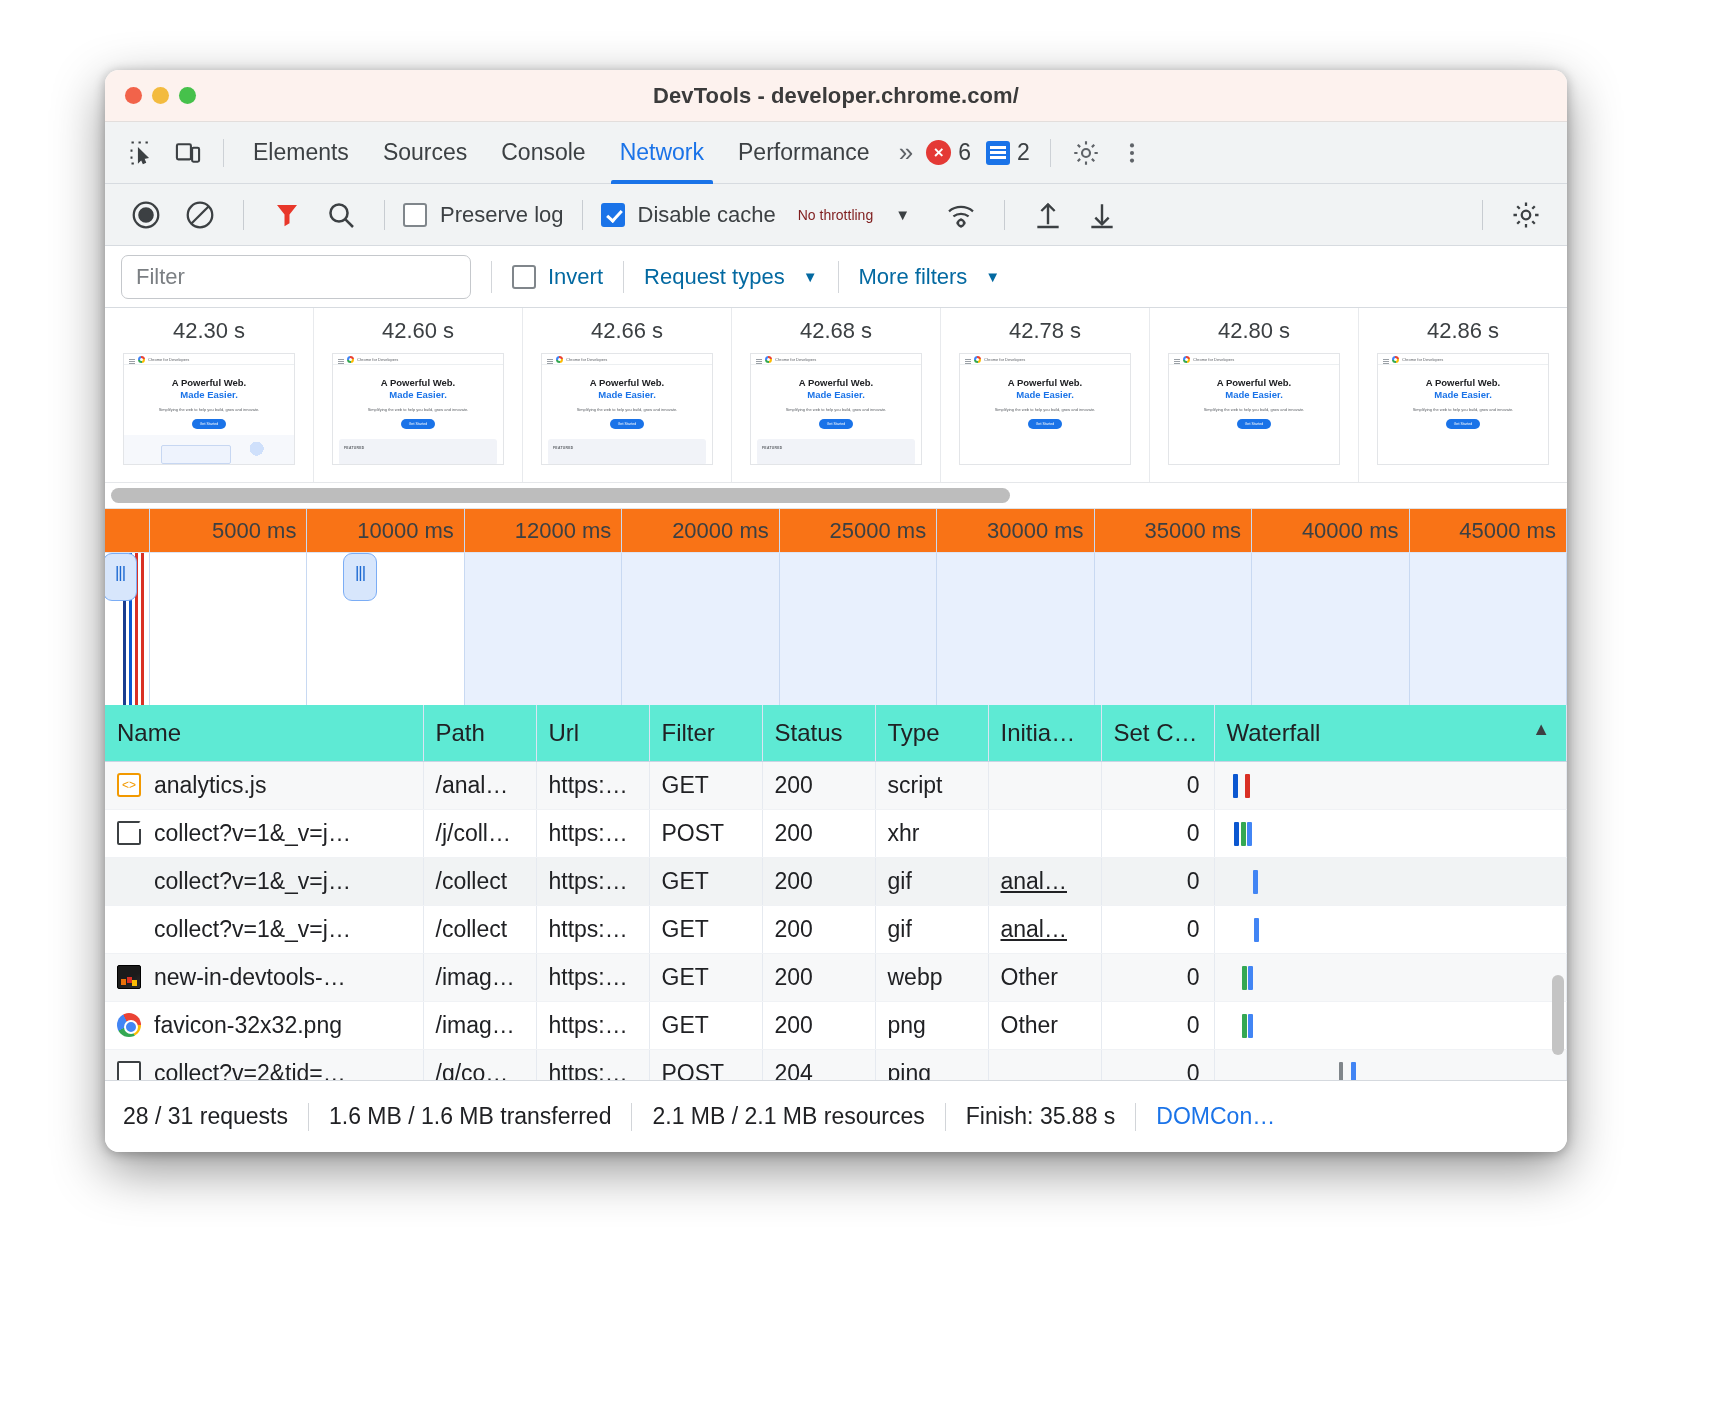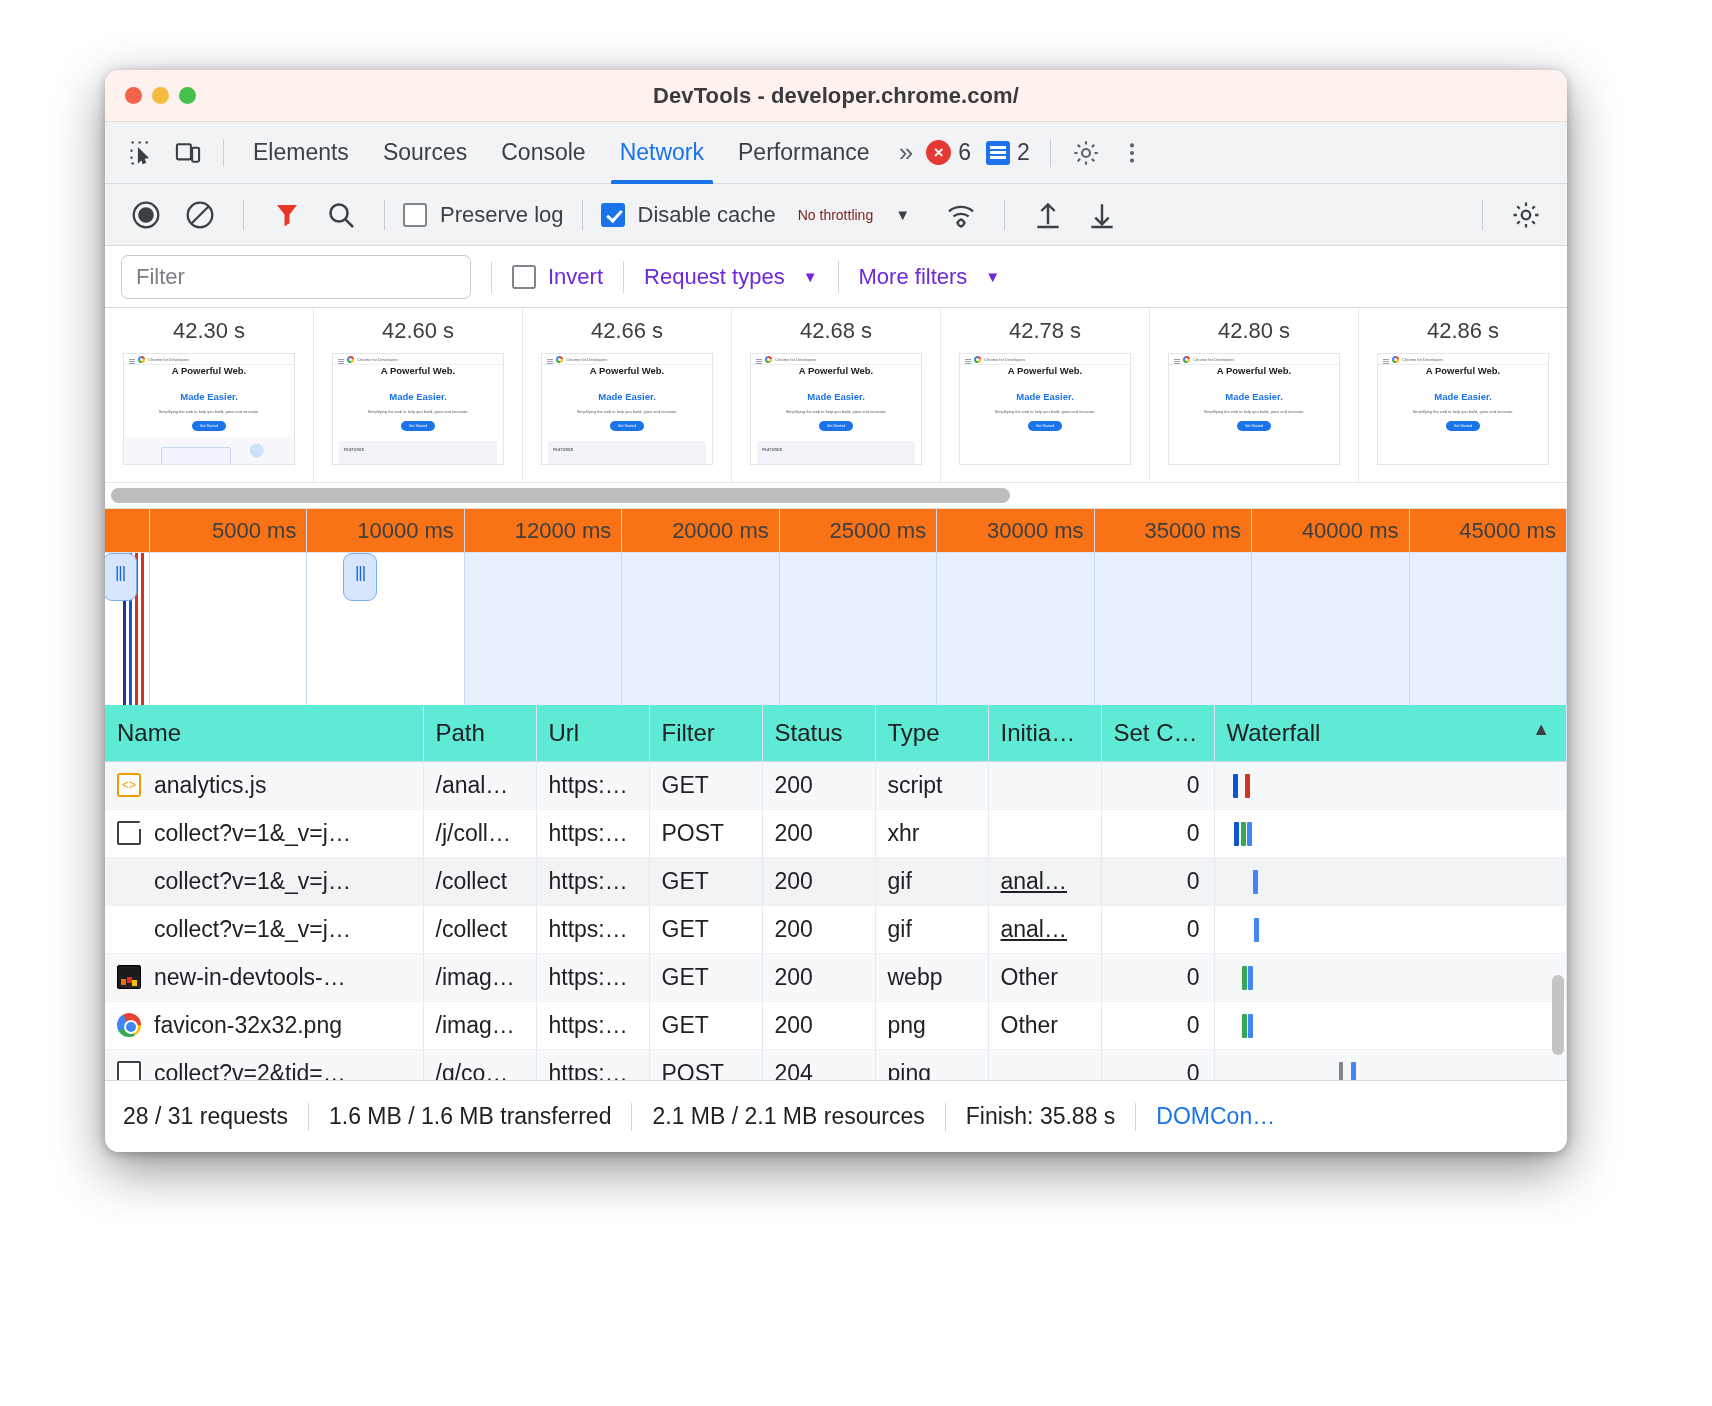--- a/index.html
+++ b/index.html
@@ -138,21 +138,21 @@
     width: 350px; height: 44px;
     border: 1px solid #c5c8cc; border-radius: 7px;
     background: #fff; font-size: 22px; color: #5f6368;
     padding: 0 14px; font-family: inherit; outline: none;
     margin-left: 6px;
   }
   .filter-input::placeholder { color: #7b7f83; }
   .fb-sep { width: 1px; height: 32px; background: #d3d6da; margin: 0 20px; }
   .fb-item {
     display: flex; align-items: center; gap: 12px;
-    font-size: 22px; color: #6d28d9; white-space: nowrap;
+    font-size: 22px; color: #0369a1; white-space: nowrap;
   }
   .fb-caret { font-size: 15px; margin-left: 6px; }
 
   
   .filmstrip {
     height: 175px; background: #fff; display: flex;
     border-bottom: 1px solid #e5e7ea; overflow: hidden;
   }
   .frame {
     width: 209px; flex: 0 0 209px;
@@ -176,22 +176,22 @@
   .th-logo {
     width: 7px; height: 7px; border-radius: 50%;
     background: conic-gradient(#ea4335 0 25%, #fbbc04 25% 50%, #34a853 50% 75%, #4285f4 75%);
     position: relative;
   }
   .th-logo::after {
     content:""; position:absolute; left:2px; top:2px;
     width:3px; height:3px; border-radius:50%; background:#fff;
   }
   .th-brand { font-size: 4px; color: #5f6368; }
-  .th-h1 { font-size: 9.5px; font-weight: bold; color: #202124; text-align:center; }
-  .th-h2 { font-size: 9.5px; font-weight: bold; color: #1a73e8; text-align:center; margin-top: 15px; }
+  .th-h1 { font-size: 9.5px; font-weight: bold; color: #202124; text-align:center; margin-top: 12px; }
+  .th-h2 { font-size: 9.5px; font-weight: bold; color: #1a73e8; text-align:center; margin-top: 1px; }
   .th-sub { font-size: 4px; color: #5f6368; text-align:center; margin-top: 7px; }
   .th-btn {
     width: 34px; height: 10px; border-radius: 5px; background:#1a73e8;
     margin: 7px auto 0; color:#fff; font-size: 3.6px;
     display:flex; align-items:center; justify-content:center;
   }
   .th-hero {
     margin-top: 6px; height: 34px;
     background:
       radial-gradient(circle at 78% 40%, #cfe0fb 0 7px, transparent 7px),

